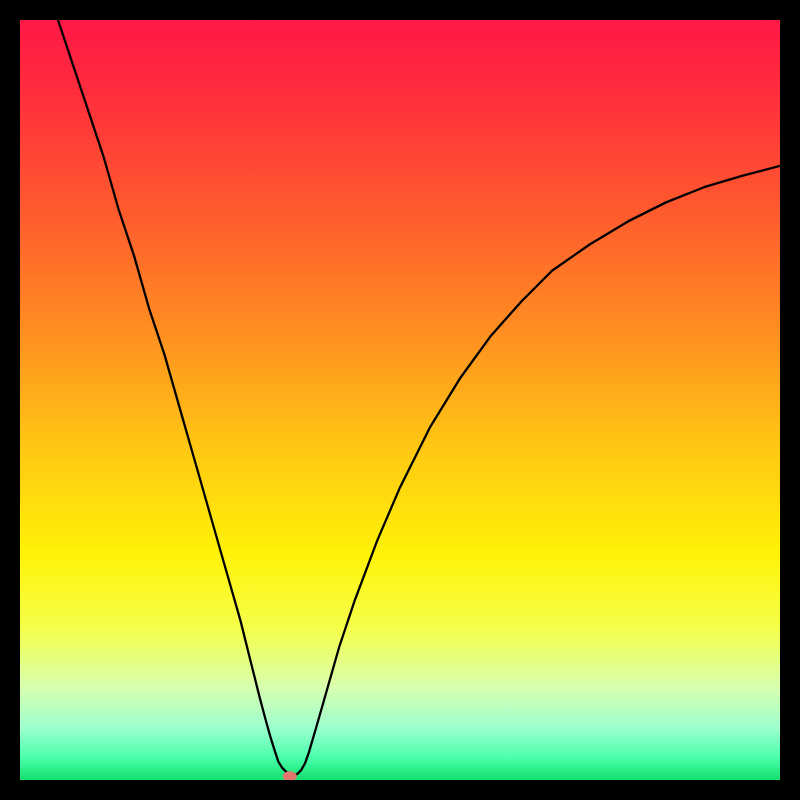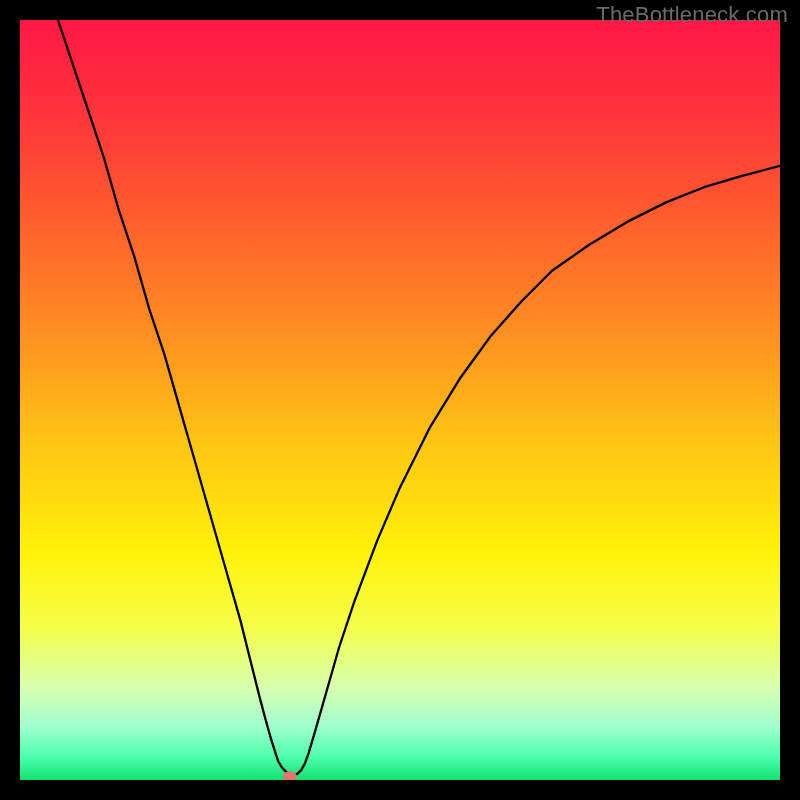--- a/index.html
+++ b/index.html
@@ -40,21 +40,20 @@
     user-select: none;
   }
   svg {
     display: block;
   }
 </style>
 </head>
 <body>
 
 <div class="frame">
-  <div class="watermark">TheBottleneck.com</div>
   <div class="plot-area">
     <svg id="chart-svg" width="760" height="760" viewBox="0 0 760 760" preserveAspectRatio="none">
       <defs>
         <linearGradient id="bg-grad" x1="0" y1="0" x2="0" y2="1">
             <stop offset="0%" stop-color="#ff1846"></stop>
             <stop offset="10%" stop-color="#ff2e3c"></stop>
             <stop offset="25%" stop-color="#ff5a2e"></stop>
             <stop offset="40%" stop-color="#ff8b22"></stop>
             <stop offset="55.00000000000001%" stop-color="#ffc314"></stop>
             <stop offset="70%" stop-color="#fff207"></stop>

